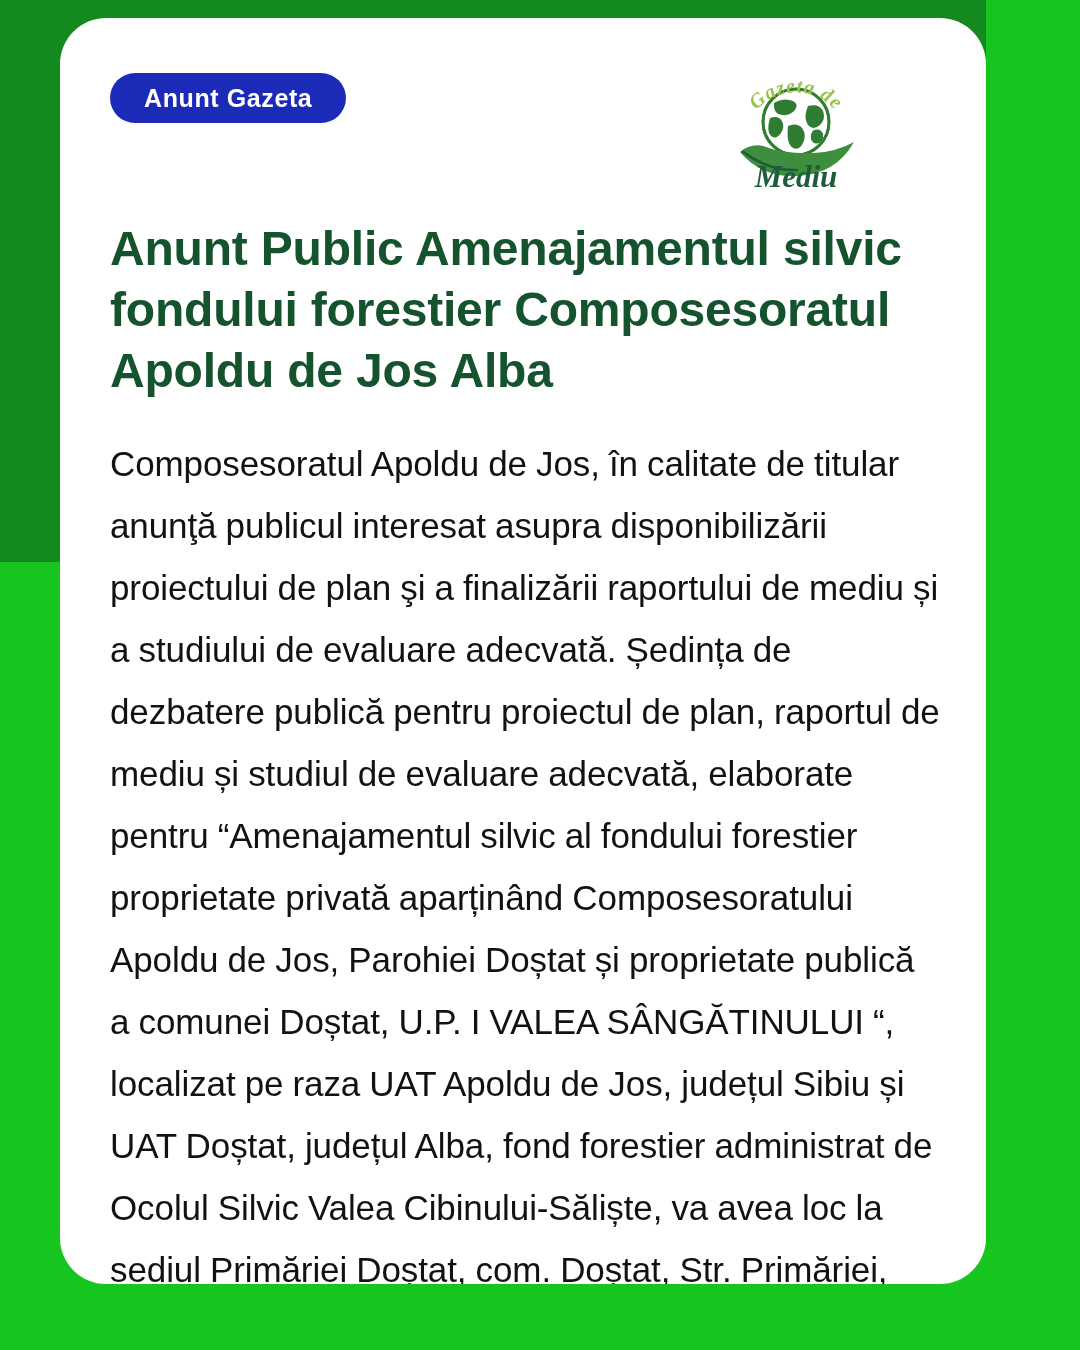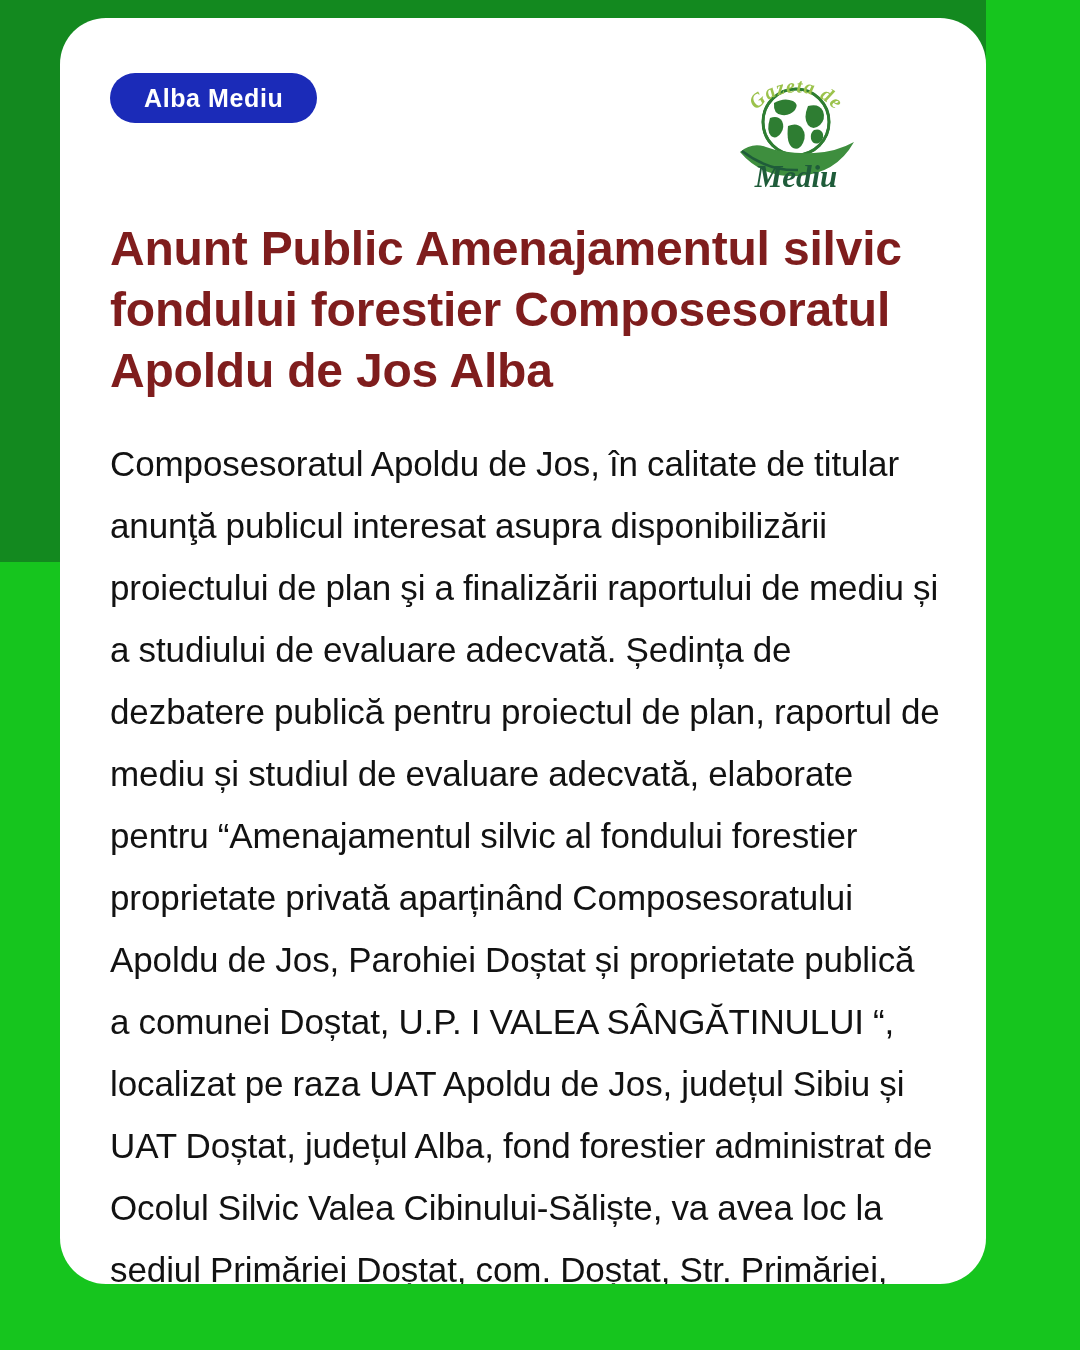--- a/index.html
+++ b/index.html
@@ -110,21 +110,21 @@
     height: 140px;
     flex: 0 0 140px;
     margin-right: 74px;
     margin-top: 0px;
   }
   .logo svg { display: block; }
 
   
   .title {
     margin: 12px 0 0 0;
-    color: #7f1d1d;
+    color: #14532d;
     font-size: 48px;
     line-height: 61px;
     font-weight: 800;
     letter-spacing: -0.2px;
     max-width: 852px;
   }
 
   
   .body-text {
     margin: 32px 0 0 0;
@@ -145,21 +145,21 @@
   <div class="bg-bright-right"></div>
   <div class="bg-bright-bottom"></div>
   <div class="bg-dark-left"></div>
   <div class="bg-dark-topstrip"></div>
 
   <div id="card">
     <div class="card-inner">
 
       <div class="header-row">
 
-        <div class="badge">Alba Mediu</div>
+        <div class="badge">Anunt Gazeta</div>
 
         <div class="logo">
           <svg width="140" height="140" viewBox="0 0 140 140" aria-hidden="true">
             <defs>
               <path id="arcTop" d="M 20,74 A 52,52 0 0 1 120,74" fill="none"></path>
             </defs>
 
             <circle cx="70" cy="66" r="33" fill="#ffffff" stroke="#2E7D32" stroke-width="2.5"></circle>
 
             <path d="M48 47 q10 -6 19 -2 q6 3 2 9 q-5 6 -13 5 q-9 -1 -8 -12 z" fill="#2E7D32"></path>

